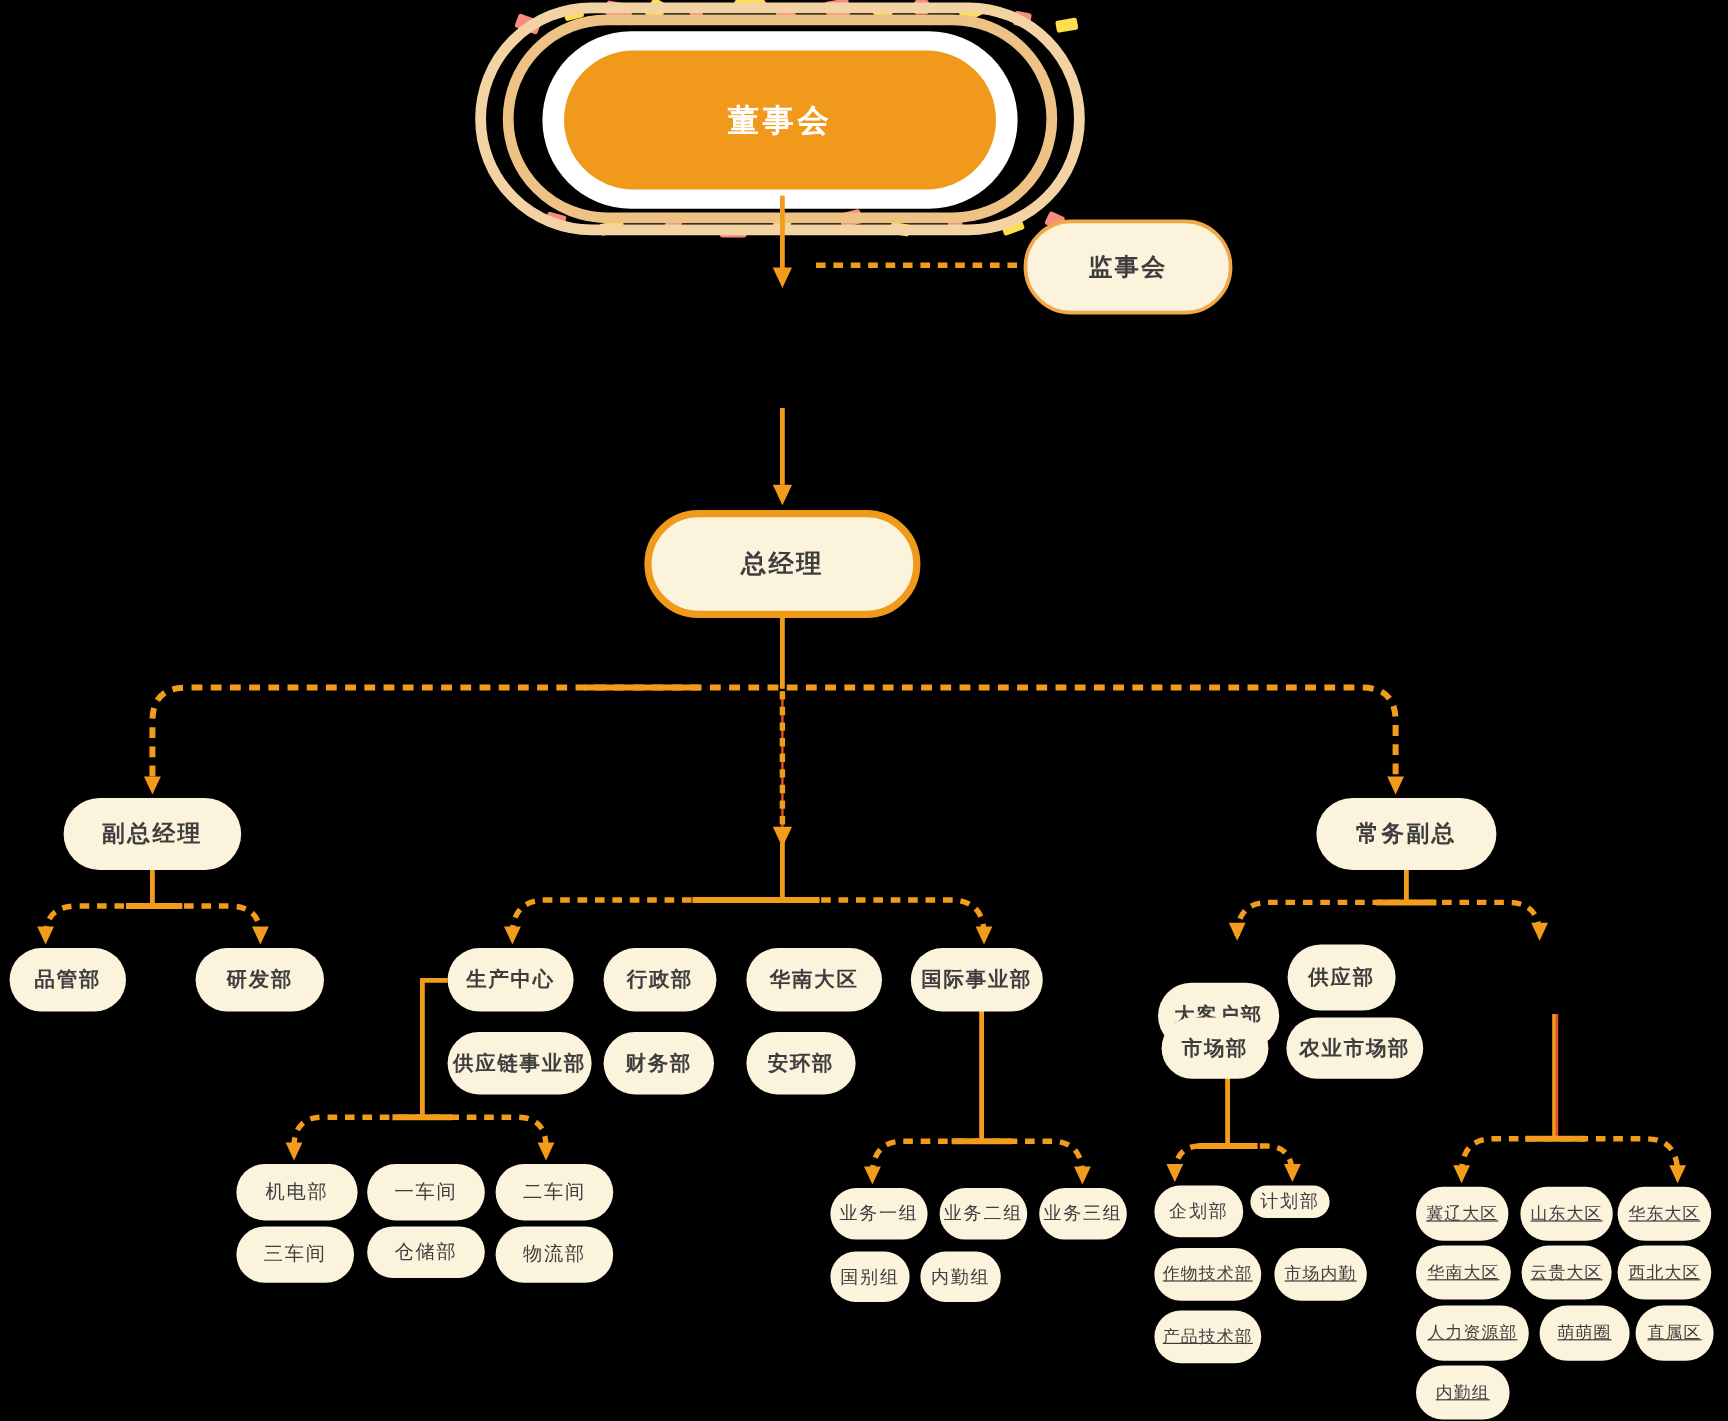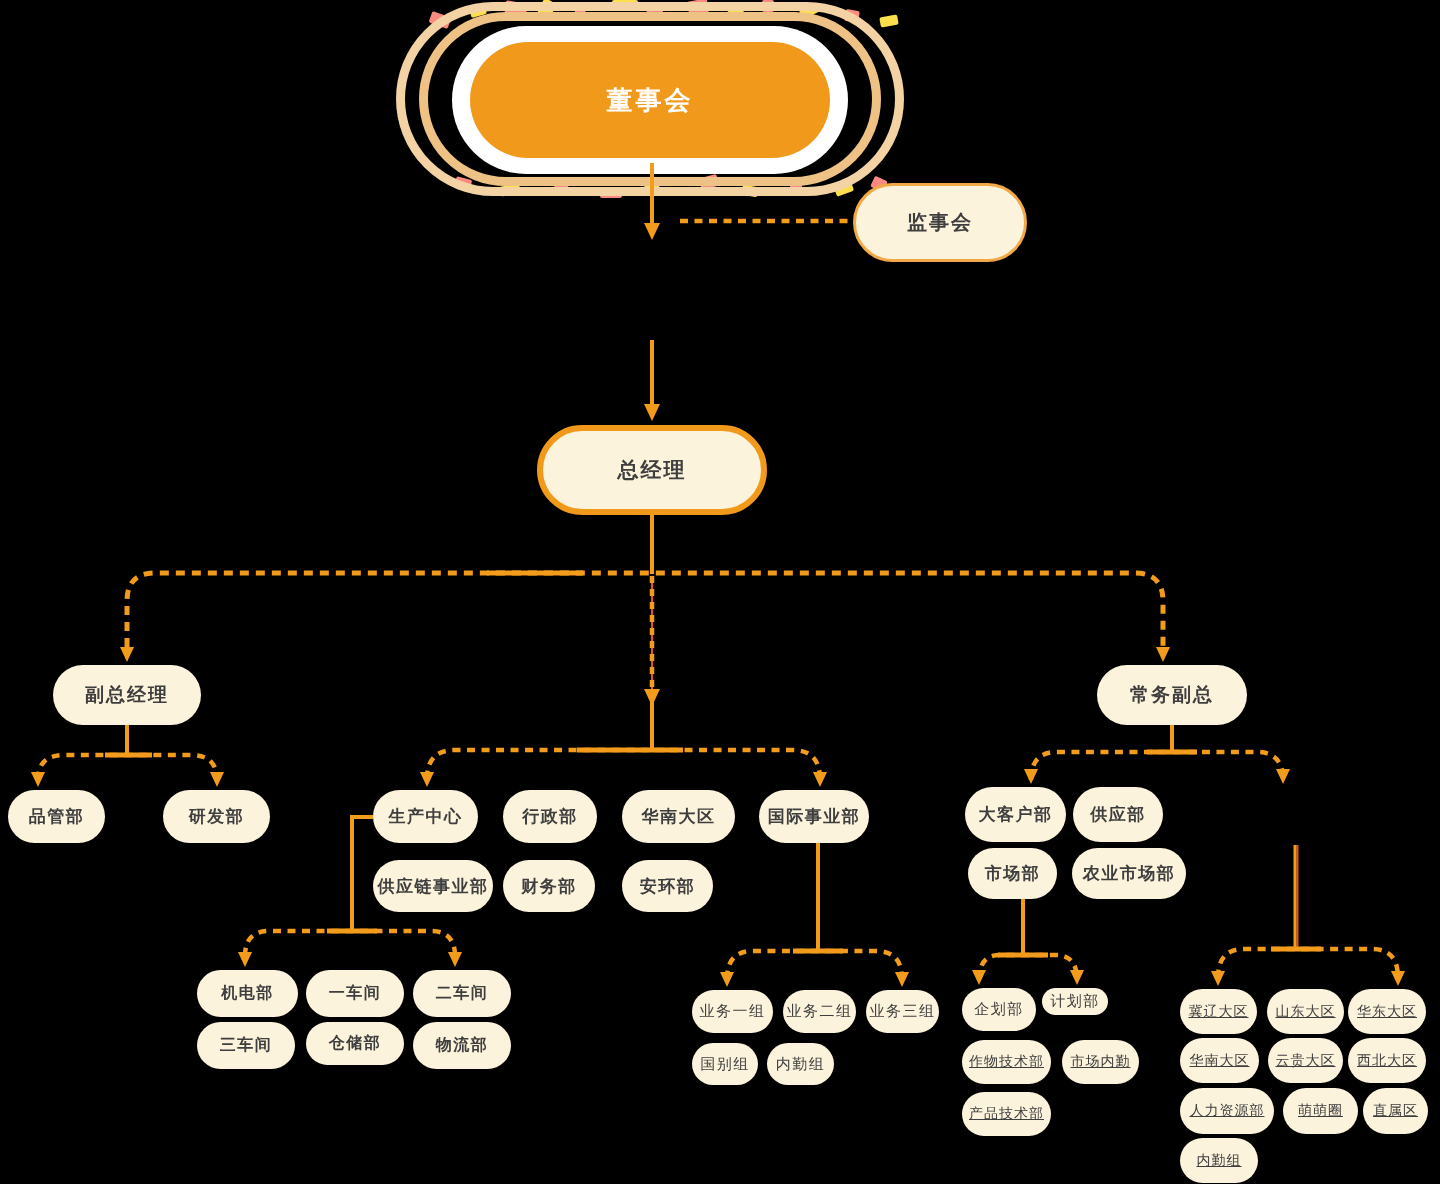--- a/index.html
+++ b/index.html
@@ -7,21 +7,21 @@
           font-family:"Liberation Sans",sans-serif;}
   svg.wires{position:absolute;left:0;top:0;}
   .node{position:absolute;background:#FCF3DC;color:#3E3E3E;display:flex;align-items:center;
         justify-content:center;border-radius:999px;box-sizing:border-box;white-space:nowrap;
         letter-spacing:1.5px;}
   .root{background:#F0991A;color:#FFFFFF;font-size:26px;font-weight:700;letter-spacing:3px;}
   .exec{border:6px solid #F0991A;font-size:21px;font-weight:700;letter-spacing:2px;}
   .side{border:3px solid #F2A844;font-size:20px;font-weight:700;letter-spacing:2px;}
   .parent{font-size:19px;font-weight:700;letter-spacing:2px;}
   .c17{font-size:17px;font-weight:600;}
-  .leaf16{font-size:16px;font-weight:700;}
+  .leaf16{font-size:16px;font-weight:400;}
   .leaf15{font-size:15px;font-weight:500;}
   .leaf14{font-size:14px;font-weight:500;letter-spacing:1px;text-decoration:underline;}
   .ring{position:absolute;box-sizing:border-box;border-radius:120px;}
   .ring1{left:396px;top:2px;width:508px;height:194px;border:9px solid #F3D3A3;}
   .ring2{left:419px;top:12px;width:462px;height:174px;border:9px solid #EEC285;}
   .whitepill{position:absolute;left:452px;top:26px;width:396px;height:148px;background:#FFFFFF;
              border-radius:80px;}
   .conf{position:absolute;border-radius:2px;}
 </style>
 </head>
@@ -142,21 +142,21 @@
   <div class="node leaf16" style="left:197px;top:1022px;width:98px;height:47px">三车间</div>
   <div class="node leaf16" style="left:306px;top:1022px;width:98px;height:43px">仓储部</div>
   <div class="node leaf16" style="left:413px;top:1022px;width:98px;height:47px">物流部</div>
 
   <div class="node leaf15" style="left:692px;top:990px;width:81px;height:43px">业务一组</div>
   <div class="node leaf15" style="left:783px;top:990px;width:73px;height:43px">业务二组</div>
   <div class="node leaf15" style="left:866px;top:990px;width:73px;height:43px">业务三组</div>
   <div class="node leaf15" style="left:692px;top:1043px;width:66px;height:42px">国别组</div>
   <div class="node leaf15" style="left:767px;top:1043px;width:67px;height:42px">内勤组</div>
 
-  <div class="node c17" style="left:965px;top:787px;width:101px;height:55px">大客户部</div>
+  <div class="node c17" style="left:965px;top:819px;width:101px;height:55px">大客户部</div>
   <div class="node c17" style="left:1073px;top:787px;width:90px;height:55px">供应部</div>
   <div class="node c17" style="left:968px;top:848px;width:89px;height:51px">市场部</div>
   <div class="node c17" style="left:1072px;top:848px;width:114px;height:51px">农业市场部</div>
 
   <div class="node leaf15" style="left:962px;top:988px;width:74px;height:43px">企划部</div>
   <div class="node leaf15" style="left:1042px;top:988px;width:66px;height:27px">计划部</div>
   <div class="node leaf14" style="left:962px;top:1040px;width:89px;height:44px">作物技术部</div>
   <div class="node leaf14" style="left:1062px;top:1040px;width:77px;height:44px">市场内勤</div>
   <div class="node leaf14" style="left:962px;top:1092px;width:89px;height:44px">产品技术部</div>
 

